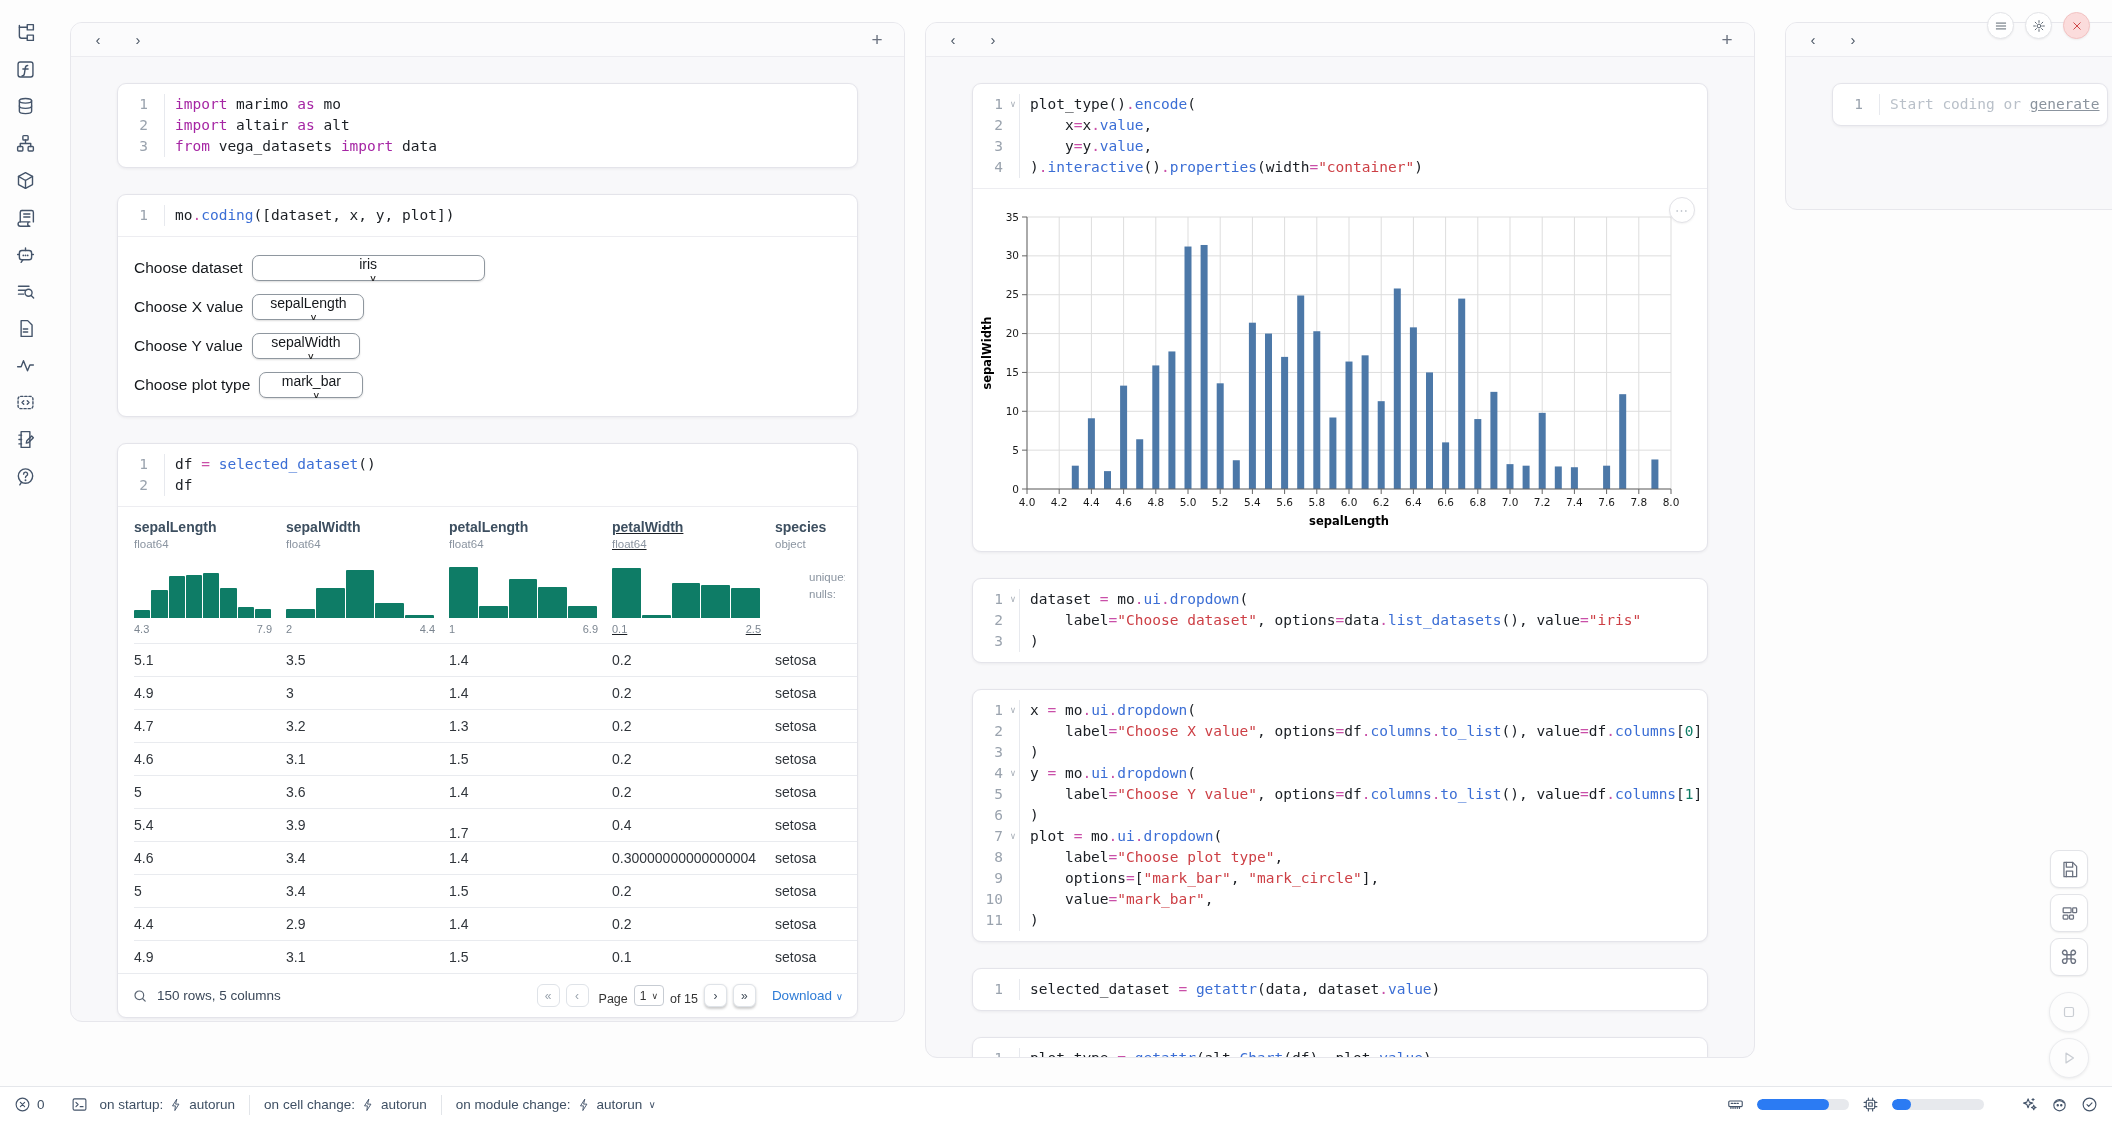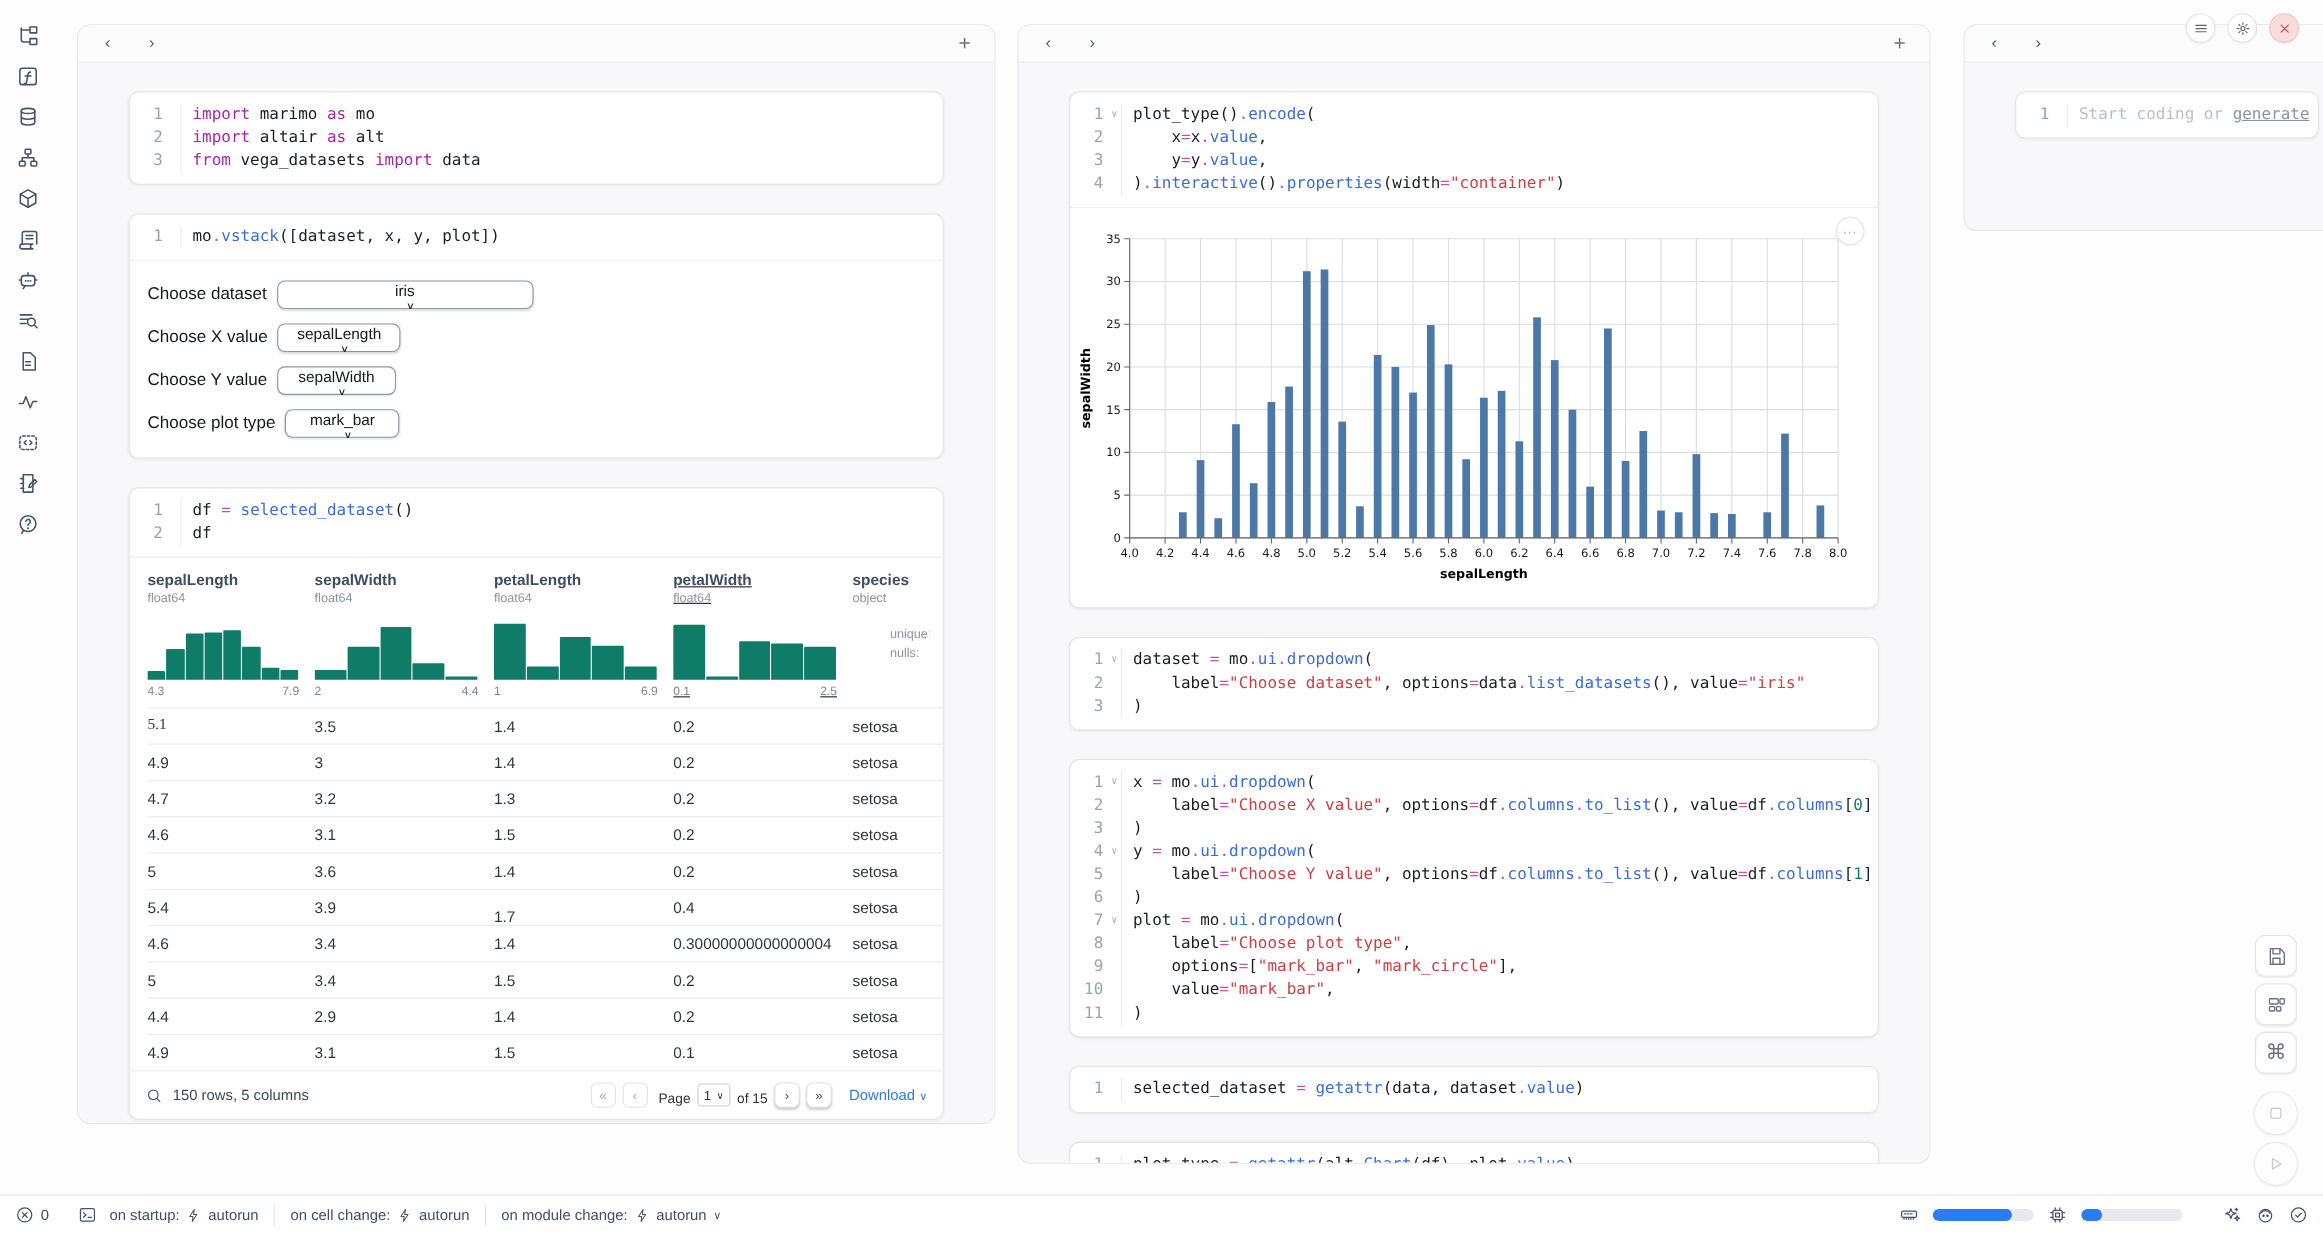--- a/index.html
+++ b/index.html
@@ -209,21 +209,21 @@
       <div class="panel-body">
         <div class="cell">
           <div class="code">
             <div class="cline"><span class="ln">1</span><span class="fold"></span><span class="cbody"><span class="tok-kw">import</span><span class="tok-pl"> marimo </span><span class="tok-kw">as</span><span class="tok-pl"> mo</span></span></div>
             <div class="cline"><span class="ln">2</span><span class="fold"></span><span class="cbody"><span class="tok-kw">import</span><span class="tok-pl"> altair </span><span class="tok-kw">as</span><span class="tok-pl"> alt</span></span></div>
             <div class="cline"><span class="ln">3</span><span class="fold"></span><span class="cbody"><span class="tok-kw">from</span><span class="tok-pl"> vega_datasets </span><span class="tok-kw">import</span><span class="tok-pl"> data</span></span></div>
           </div>
         </div>
         <div class="cell">
           <div class="code">
-            <div class="cline"><span class="ln">1</span><span class="fold"></span><span class="cbody"><span class="tok-pl">mo</span><span class="tok-op">.</span><span class="tok-fn">vstack</span><span class="tok-pl">([dataset, x, y, plot])</span></span></div>
+            <div class="cline"><span class="ln">1</span><span class="fold"></span><span class="cbody"><span class="tok-pl">mo</span><span class="tok-op">.</span><span class="tok-fn">coding</span><span class="tok-pl">([dataset, x, y, plot])</span></span></div>
           </div>
           <div class="output">
             <div class="dd-rows">
               <div class="dd-row">
                 <span class="dd-label">Choose dataset</span>
                 <div class="select" style="width: 233px;">
                   <span>iris</span>
                   <span class="chev">∨</span>
                 </div>
               </div>
@@ -325,21 +325,21 @@
                   </div>
                   <div class="tbl-col" style="width: 70px; flex: 0 0 70px; overflow: hidden;">
                     <div class="colname">species</div>
                     <div class="coltype">object</div>
                     <div style="height: 16px;"></div>
                     <div class="statline" style="margin-top: 5px;">unique:</div>
                     <div class="statline" style="margin-top: 5px;">nulls:</div>
                   </div>
                 </div>
                 <div class="tbl-row">
-                  <div class="tbl-cell" style="width: 152px; flex: 0 0 152px; font-family: Liberation Serif, serif;">5.1</div>
+                  <div class="tbl-cell" style="width: 152px; flex: 0 0 152px;">5.1</div>
                   <div class="tbl-cell" style="width: 163px; flex: 0 0 163px;">3.5</div>
                   <div class="tbl-cell" style="width: 163px; flex: 0 0 163px;">1.4</div>
                   <div class="tbl-cell" style="width: 163px; flex: 0 0 163px;">0.2</div>
                   <div class="tbl-cell" style="width: 70px; flex: 0 0 70px;">setosa</div>
                 </div>
                 <div class="tbl-row">
                   <div class="tbl-cell" style="width: 152px; flex: 0 0 152px;">4.9</div>
                   <div class="tbl-cell" style="width: 163px; flex: 0 0 163px;">3</div>
                   <div class="tbl-cell" style="width: 163px; flex: 0 0 163px;">1.4</div>
                   <div class="tbl-cell" style="width: 163px; flex: 0 0 163px;">0.2</div>

